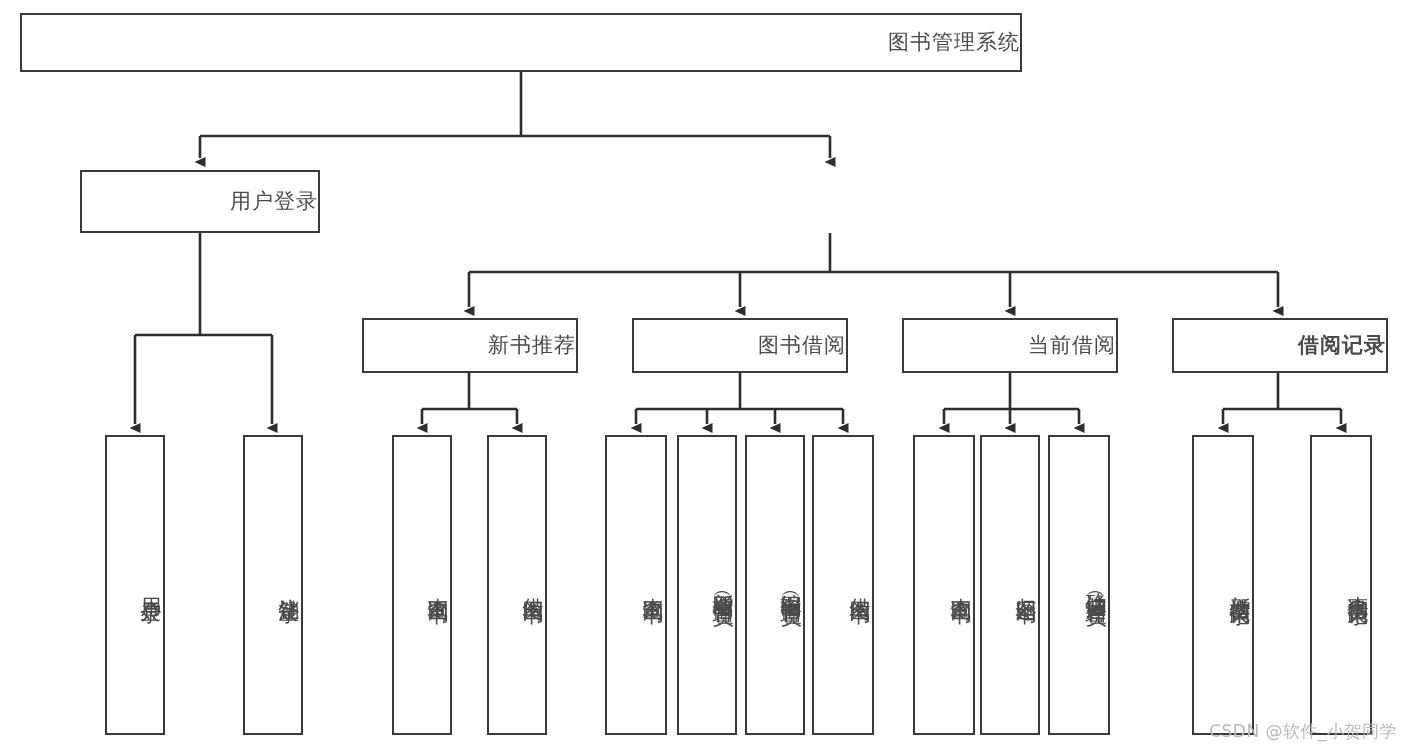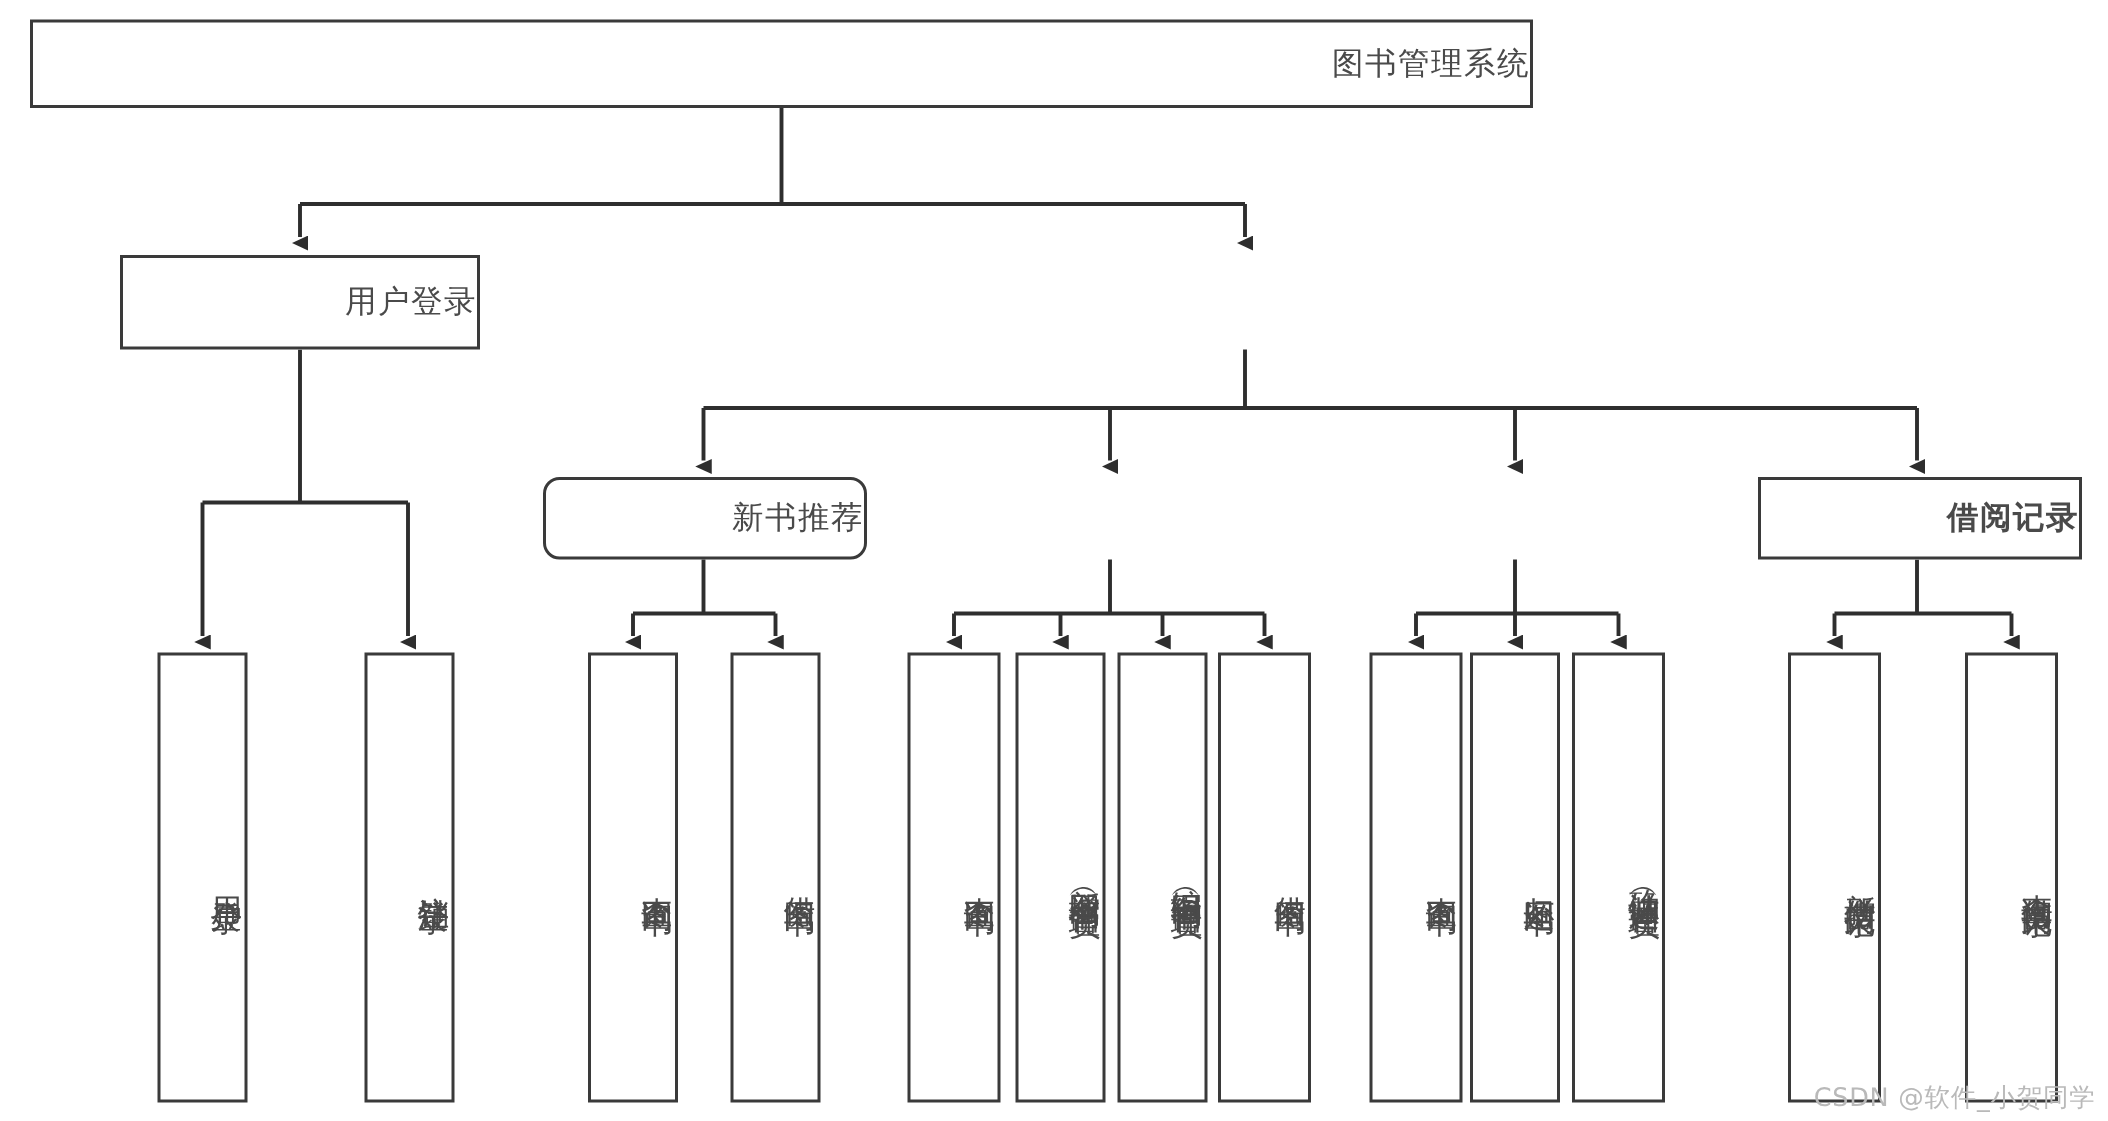--- a/index.html
+++ b/index.html
@@ -129,22 +129,28 @@
   </svg>
 
   <div class="node horizontal" style="left:20px; top:13px; width:1002px; height:59px;">
     <span>图书管理系统</span>
   </div>
 
   <div class="node horizontal" style="left:80px; top:170px; width:240px; height:63px;">
     <span>用户登录</span>
   </div>
 
-  <div class="node horizontal" style="left:362px; top:318px; width:216px; height:55px;border-radius:11px;">
+  <div class="node horizontal" style="left:362px; top:318px; width:216px; height:55px;">
     <span>新书推荐</span>
+  </div>
+  <div class="node horizontal" style="left:632px; top:318px; width:216px; height:55px;">
+    <span>图书借阅</span>
+  </div>
+  <div class="node horizontal" style="left:902px; top:318px; width:216px; height:55px;">
+    <span>当前借阅</span>
   </div>
   <div class="node horizontal" style="left:1172px; top:318px; width:216px; height:55px;font-weight:bold;">
     <span>借阅记录</span>
   </div>
 
   <div class="node vertical" style="left:105px; top:435px; width:60px; height:300px;">
     <span class="vlabel">用户登录</span>
   </div>
   <div class="node vertical" style="left:243px; top:435px; width:60px; height:300px;">
     <span class="vlabel">注销登录</span>

